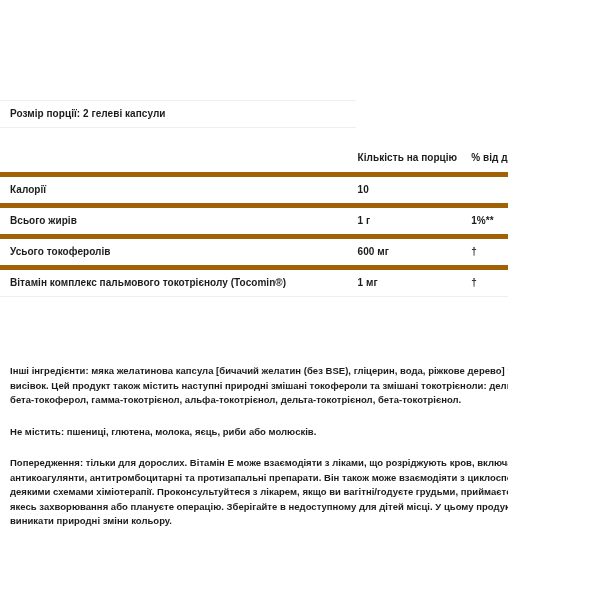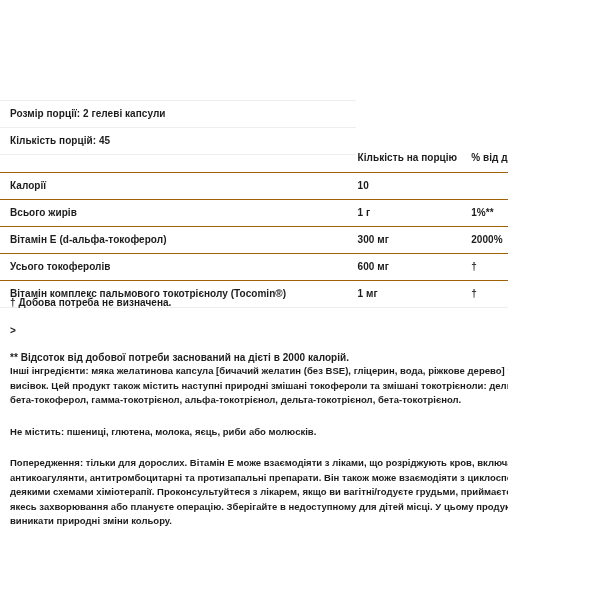--- a/index.html
+++ b/index.html
@@ -51,21 +51,21 @@
   
   .facts-table {
     width: 597px;
     border-collapse: collapse;
     position: absolute;
     left: 0;
     top: 145px;
   }
   .facts-table th,
   .facts-table td {
-    border-top: 1px solid #a16207;
+    border-top: 5px solid #a16207;
     padding: 6px 4px 6px 10px;
     font-size: 10px;
     font-weight: bold;
     color: #1c1c1c;
     line-height: 14px;
     text-align: left;
     letter-spacing: 0.05px;
     vertical-align: top;
     white-space: nowrap;
   }
@@ -121,23 +121,20 @@
 </head>
 <body>
 
 <div class="page">
 
   <table class="serving-table">
     <tbody>
       <tr>
         <td>Розмір порції:  2 гелеві капсули</td>
       </tr>
-      <tr>
-        <td>Кількість порцій: 45</td>
-      </tr>
     </tbody>
   </table>
 
   <table class="facts-table">
     <thead>
       <tr>
         <th class="col-name"></th>
         <th class="col-amt">Кількість на порцію</th>
         <th class="col-dv">% від добової потреби**</th>
       </tr>
@@ -147,42 +144,32 @@
         <td class="col-name">Калорії</td>
         <td class="col-amt">10</td>
         <td class="col-dv"></td>
       </tr>
       <tr>
         <td class="col-name">Всього жирів</td>
         <td class="col-amt">1 г</td>
         <td class="col-dv">1%**</td>
       </tr>
       <tr>
-        <td class="col-name">Вітамін Е (d-альфа-токоферол)</td>
-        <td class="col-amt">300 мг</td>
-        <td class="col-dv">2000%</td>
-      </tr>
-      <tr>
         <td class="col-name">Усього токоферолів</td>
         <td class="col-amt">600 мг</td>
         <td class="col-dv">†</td>
       </tr>
       <tr>
         <td class="col-name">Вітамін комплекс пальмового токотрієнолу (Tocomin®)</td>
         <td class="col-amt">1 мг</td>
         <td class="col-dv">†</td>
       </tr>
     </tbody>
   </table>
 
-  <div class="footnotes">
-    <p class="note">† Добова потреба не визначена.</p>
-    <p class="note gt">&gt;</p>
-    <p class="note">** Відсоток від добової потреби заснований на дієті в 2000 калорій.</p>
-  </div>
 
   <div class="prose">
     <p>Інші інгредієнти: мяка желатинова капсула [бичачий желатин (без BSE), гліцерин, вода, ріжкове дерево] та олія рисових висівок. Цей продукт також містить наступні природні змішані токофероли та змішані токотрієноли: дельта-токоферол, бета-токоферол, гамма-токотрієнол, альфа-токотрієнол, дельта-токотрієнол, бета-токотрієнол.</p>
     <p>Не містить: пшениці, глютена, молока, яєць, риби або молюсків.</p>
     <p class="warning">Попередження: тільки для дорослих. Вітамін Е може взаємодіяти з ліками, що розріджують кров, включаючи антикоагулянти, антитромбоцитарні та протизапальні препарати. Він також може взаємодіяти з циклоспорином та деякими схемами хіміотерапії. Проконсультуйтеся з лікарем, якщо ви вагітні/годуєте грудьми, приймаєте ліки, маєте якесь захворювання або плануєте операцію. Зберігайте в недоступному для дітей місці. У цьому продукті можуть виникати природні зміни кольору.</p>
   </div>
 
 </div>
 
 </body></html>

